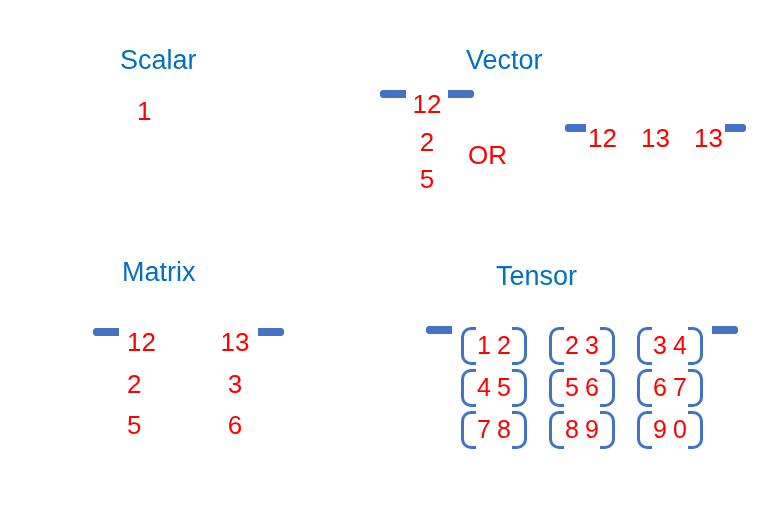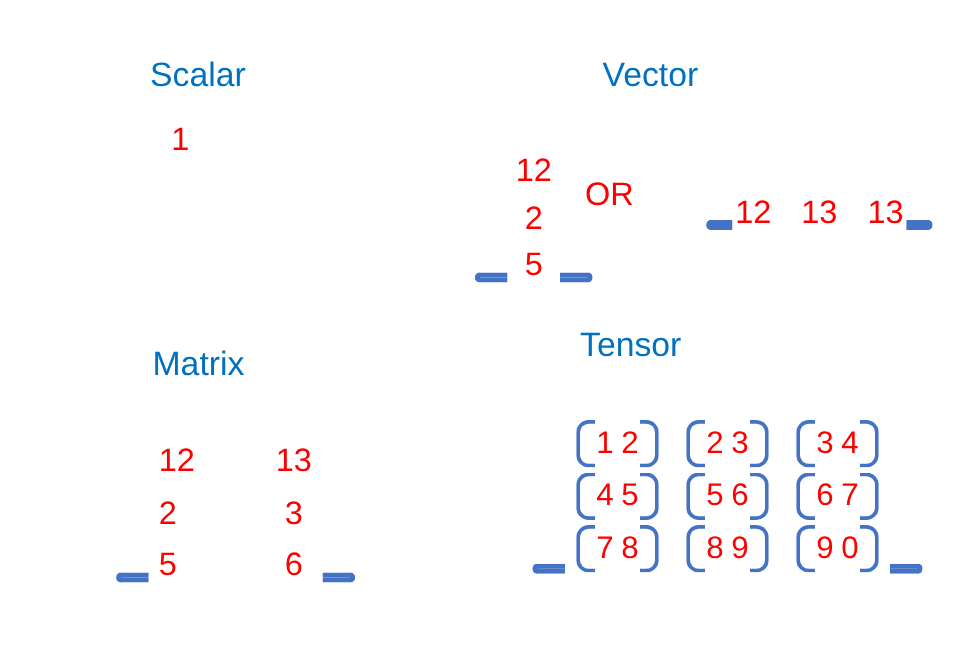--- a/index.html
+++ b/index.html
@@ -12,21 +12,21 @@
   .canvas{
     position:relative;width:762px;height:518px;background:var(--background);
     font-family:"Liberation Sans",sans-serif;overflow:hidden;
   }
   .heading{
     position:absolute;font-size:27px;color:var(--heading);
     white-space:nowrap;line-height:1.1;
   }
   .number{color:var(--number);font-size:26px;line-height:1.1;white-space:nowrap;}
   .abs{position:absolute;}
-  .bracket-group{position:absolute;display:flex;align-items:flex-end;padding-left:16px;}
+  .bracket-group{position:absolute;display:flex;align-items:flex-start;padding-left:16px;}
   .brk{flex:none;border:0 solid var(--bracket);}
   .brk-l{border-left-width:4px;border-top-width:4px;border-bottom-width:4px;border-radius:18px 0 0 18px;}
   .brk-r{border-right-width:4px;border-top-width:4px;border-bottom-width:4px;border-radius:0 18px 18px 0;}
   .big{width:22px;}
   .med{width:17px;}
   .med.brk-l{border-radius:14px 0 0 14px;}
   .med.brk-r{border-radius:0 14px 14px 0;}
   .small{width:12px;}
   .small.brk-l{border-width:3px 0 3px 3px;border-radius:10px 0 0 10px;}
   .small.brk-r{border-width:3px 3px 3px 0;border-radius:0 10px 10px 0;}
@@ -43,21 +43,21 @@
   .cell-vals .number{font-size:25px;}
 </style>
 </head>
 <body>
 
 <div class="canvas">
 
   <div class="heading" style="left:120px;top:46px">Scalar</div>
   <div class="number abs" style="left:137px;top:97px">1</div>
 
-  <div class="heading" style="left:482px;top:46px">Vector</div>
+  <div class="heading" style="left:466px;top:46px">Vector</div>
 
   <div class="bracket-group" style="left:364px;top:90px;width:94px;height:136px">
     <div class="brk brk-l big"></div>
     <div class="col-vals">
       <span class="number">12</span>
       <span class="number">2</span>
       <span class="number">5</span>
     </div>
     <div class="brk brk-r big"></div>
   </div>
@@ -67,42 +67,42 @@
   <div class="bracket-group" style="left:549px;top:124px;width:181px;height:60px">
     <div class="brk brk-l med"></div>
     <div class="row-vals">
       <span class="number">12</span>
       <span class="number">13</span>
       <span class="number">13</span>
     </div>
     <div class="brk brk-r med"></div>
   </div>
 
-  <div class="heading" style="left:122px;top:277px">Matrix</div>
+  <div class="heading" style="left:122px;top:258px">Matrix</div>
 
   <div class="bracket-group" style="left:77px;top:328px;width:191px;height:138px">
     <div class="brk brk-l big"></div>
     <div class="matrix-grid">
       <div class="matrix-row">
         <span class="number m-col1">12</span>
         <span class="number m-col2">13</span>
       </div>
       <div class="matrix-row">
         <span class="number m-col1">2</span>
         <span class="number m-col2">3</span>
       </div>
       <div class="matrix-row">
         <span class="number m-col1">5</span>
         <span class="number m-col2">6</span>
       </div>
     </div>
     <div class="brk brk-r big"></div>
   </div>
 
-  <div class="heading" style="left:464px;top:262px">Tensor</div>
+  <div class="heading" style="left:496px;top:262px">Tensor</div>
 
   <div class="bracket-group" style="left:410px;top:326px;width:312px;height:133px">
     <div class="brk brk-l big"></div>
     <div class="tensor-grid">
 
       <div class="tensor-row">
         <div class="cell">
           <div class="brk brk-l small"></div>
           <div class="cell-vals">
             <span class="number">1</span>

